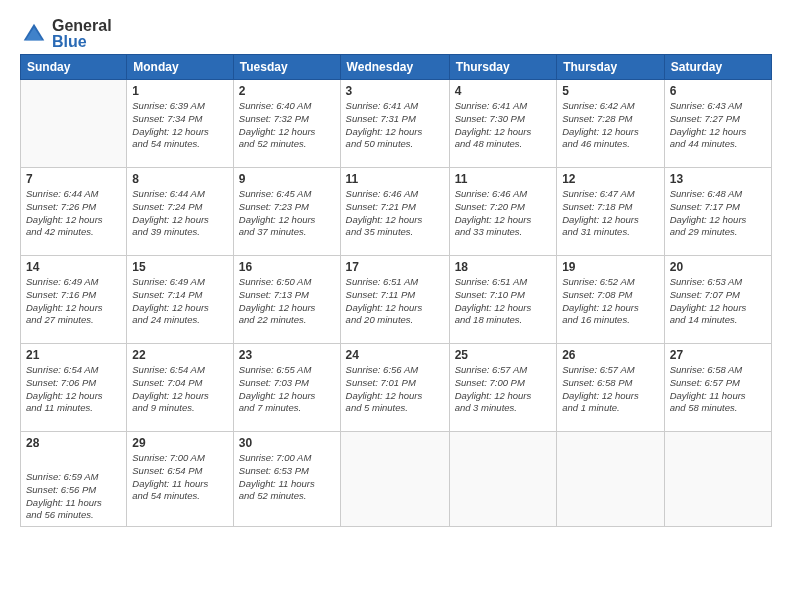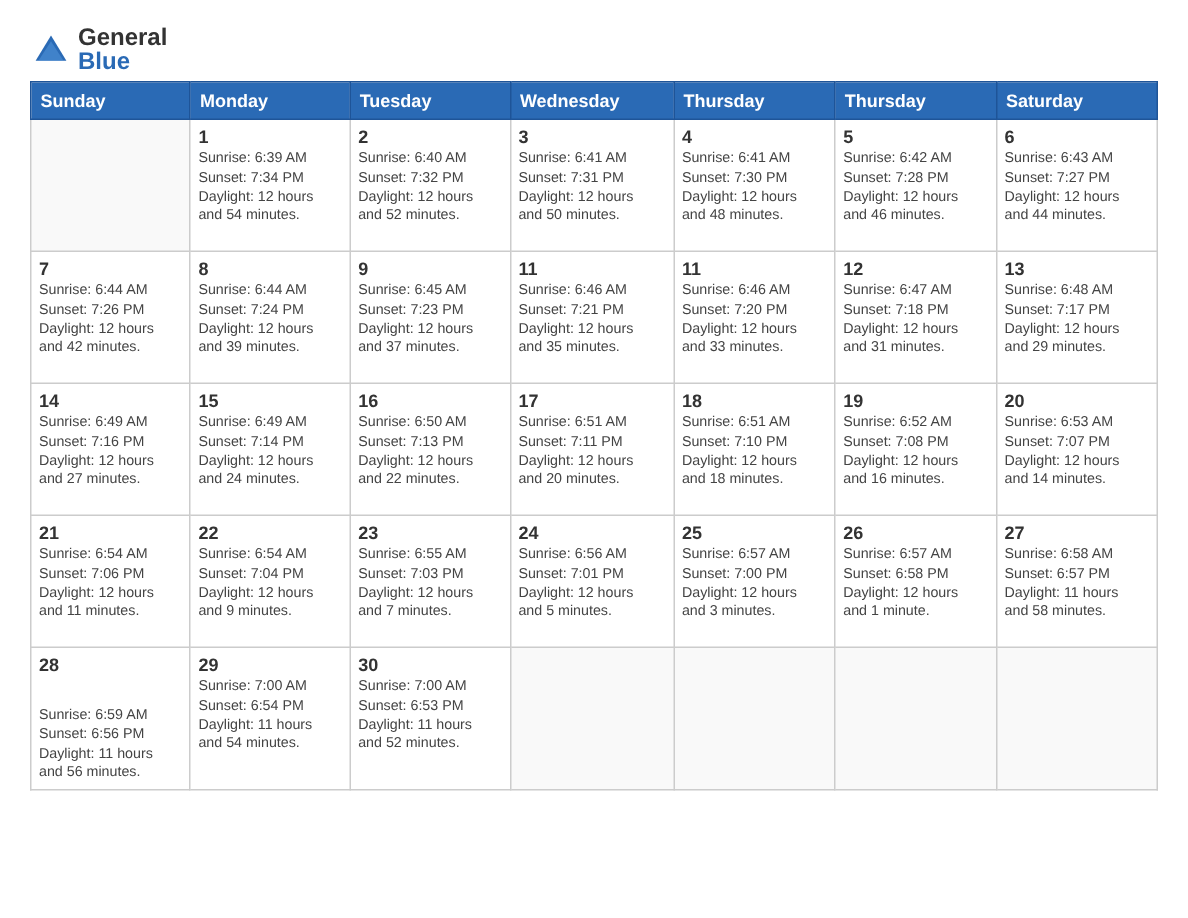--- a/index.html
+++ b/index.html
@@ -85,20 +85,21 @@
       font-size: 12px;
       font-weight: bold;
       color: #333;
       display: block;
       margin-bottom: 2px;
     }
     .day-info {
       font-size: 9.5px;
       color: #444;
       line-height: 1.35;
+      font-style: italic;
     }
     .empty-cell {
       background: #f9f9f9;
     }
   </style>
 </head>
 <body>
 
 <div class="page">
   <div class="header">

